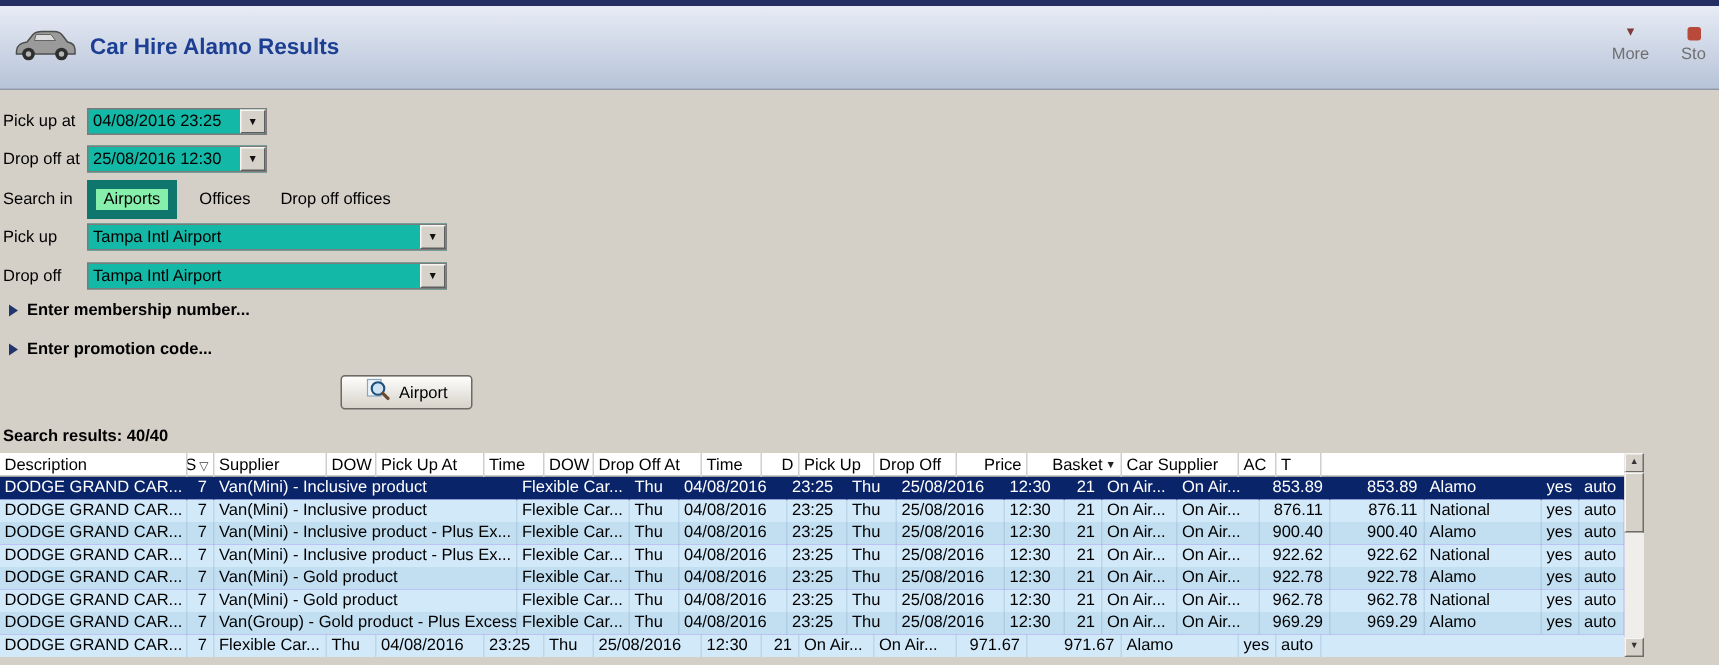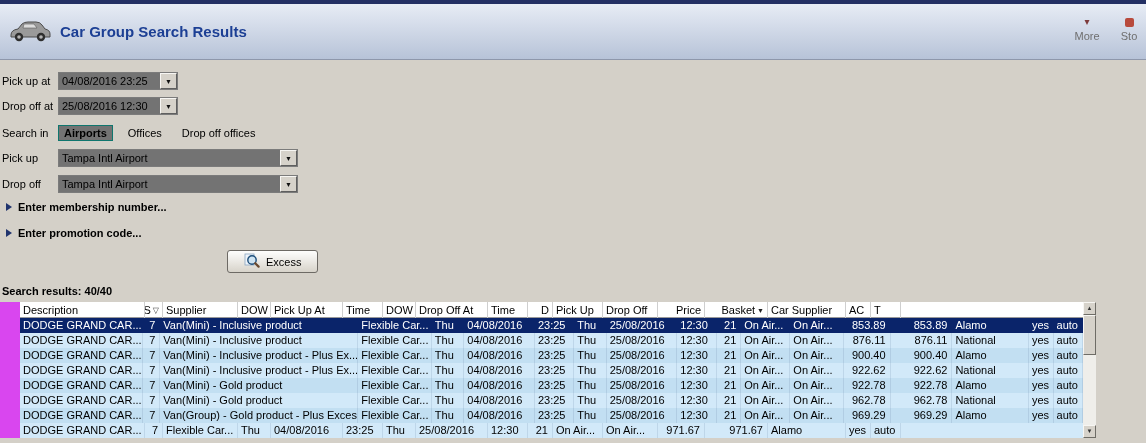--- a/index.html
+++ b/index.html
@@ -47,42 +47,41 @@
   .form-area { padding-left: 2px; }
   .form-row { display: flex; align-items: center; height: 18px; }
   .form-row.r1 { margin-top: 12px; }
   .form-row.r2 { margin-top: 7px; }
   .form-row.r3 { margin-top: 10px; height: 16px; }
   .form-row.r4 { margin-top: 8px; }
   .form-row.r5 { margin-top: 8px; }
   .form-label { width: 56px; flex: none; }
   .combo {
     height: 18px;
-    background: #737373;
+    background: #14b8a6;
     border: 1px solid #7b7b7b;
     display: flex;
     align-items: center;
   }
   .combo.small { width: 120px; }
   .combo.wide  { width: 240px; }
   .combo-value { flex: 1; padding-left: 3px; white-space: nowrap; overflow: hidden; }
   .combo-btn {
     width: 17px; height: 16px; flex: none;
     background: #d6d2ca;
     border: 1px solid;
     border-color: #f7f6f3 #5f5f5f #5f5f5f #f7f6f3;
     display: flex; align-items: center; justify-content: center;
     font-size: 7px; color: #111;
   }
   .tabs { display: flex; align-items: center; gap: 10px; }
   .tab { padding: 1px 5px; cursor: default; }
   .tab.selected {
-    border: 1px solid #0f766e;
-    background: #737373;
-    font-weight: bold;
+    border: 6px solid #0f766e;
+    background: #86efac;
   }
   .expander { display: flex; align-items: center; margin: 12px 0 0 4px; height: 14px; }
   .expander.second { margin-top: 7px; }
   .expander-arrow {
     width: 0; height: 0;
     border-left: 6px solid #20346e;
     border-top: 4px solid transparent;
     border-bottom: 4px solid transparent;
     margin-right: 6px;
   }
@@ -97,21 +96,21 @@
     background: linear-gradient(#fefefd, #d7d3ca);
     border: 1px solid #6d6a65;
     border-radius: 3px;
     font-family: "Liberation Sans", sans-serif;
     font-size: 11px;
     cursor: default;
   }
   .results-label { font-weight: bold; margin: 12px 0 0 2px; height: 14px; }
 
   .results-area { display: flex; margin-top: 3px; height: 136px; }
-  .grid { width: 1083px; flex: none; background: #d946ef; padding-left: 20px; }
+  .grid { width: 1083px; flex: none; background: #8b5cf6; }
   .thead { display: flex; height: 16px; background: #ffffff; border-bottom: 1px solid #9a9a9a; }
   .th {
     display: flex; align-items: center;
     padding: 0 3px;
     border-right: 1px solid #cfcfcf;
     white-space: nowrap; overflow: hidden;
     height: 16px;
     cursor: default;
   }
   .th.right { justify-content: flex-end; }
@@ -161,21 +160,21 @@
     <span class="car-logo">
       <svg width="44" height="26" viewBox="0 0 44 26">
         <path d="M3 17 Q3 12 10 11 L14 6 Q16 4 20 4 L28 4 Q32 4 34 7 L37 11 Q42 12 42 16 L42 19 L3 19 Z" fill="#9a9a9a" stroke="#4d4d4d" stroke-width="1"></path>
         <path d="M16 6 L26 6 L29 10 L15 10 Z" fill="#dcdcdc" stroke="#5a5a5a" stroke-width="0.6"></path>
         <circle cx="11" cy="19" r="4.2" fill="#2e2e2e"></circle>
           <circle cx="11" cy="19" r="1.8" fill="#b5b5b5"></circle>
         <circle cx="33" cy="19" r="4.2" fill="#2e2e2e"></circle>
           <circle cx="33" cy="19" r="1.8" fill="#b5b5b5"></circle>
       </svg>
     </span>
-    <span class="page-title">Car Group Search Results</span>
+    <span class="page-title">Car Hire Alamo Results</span>
     <div class="header-actions">
       <div class="header-action">
         <span class="act-icon more-glyph">▾</span>
         <span>More</span>
       </div>
       <div class="header-action">
         <span class="act-icon"><span class="stop-glyph" style="display:inline-block;"></span></span>
         <span>Sto</span>
       </div>
     </div>
@@ -235,21 +234,21 @@
 
     <div class="search-btn-row">
       <button class="search-btn">
         <span>
           <svg width="16" height="16" viewBox="0 0 16 16">
             <rect x="1" y="1" width="9" height="11" fill="#eef4fa" stroke="#8aa6c0" stroke-width="0.8"></rect>
             <circle cx="8" cy="7" r="4.2" fill="#cfe4f2" stroke="#1f4f7a" stroke-width="1.4"></circle>
             <line x1="11.2" y1="10.2" x2="14.6" y2="13.6" stroke="#6b4a2f" stroke-width="2.2" stroke-linecap="round"></line>
           </svg>
         </span>
-        <span>Excess</span>
+        <span>Airport</span>
       </button>
     </div>
   </div>
 
   <div class="results-label">Search results: 40/40</div>
 
   <div class="results-area">
     <div class="grid">
       <div class="thead">
           <div class="th" style="width: 125px;">

